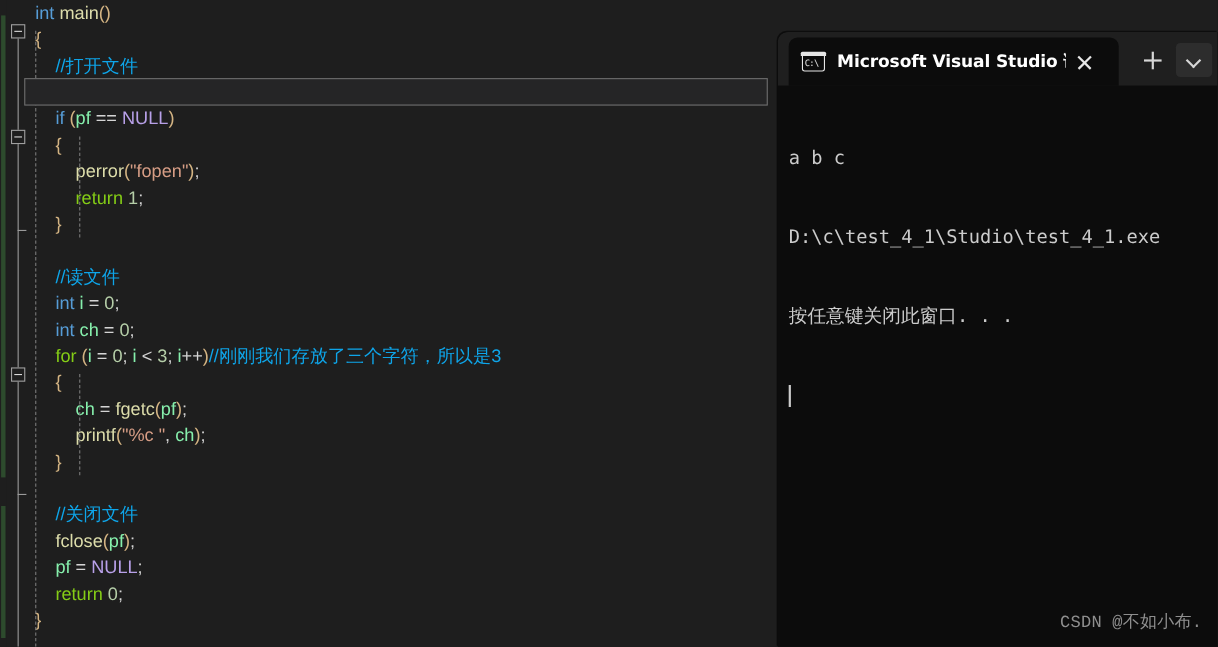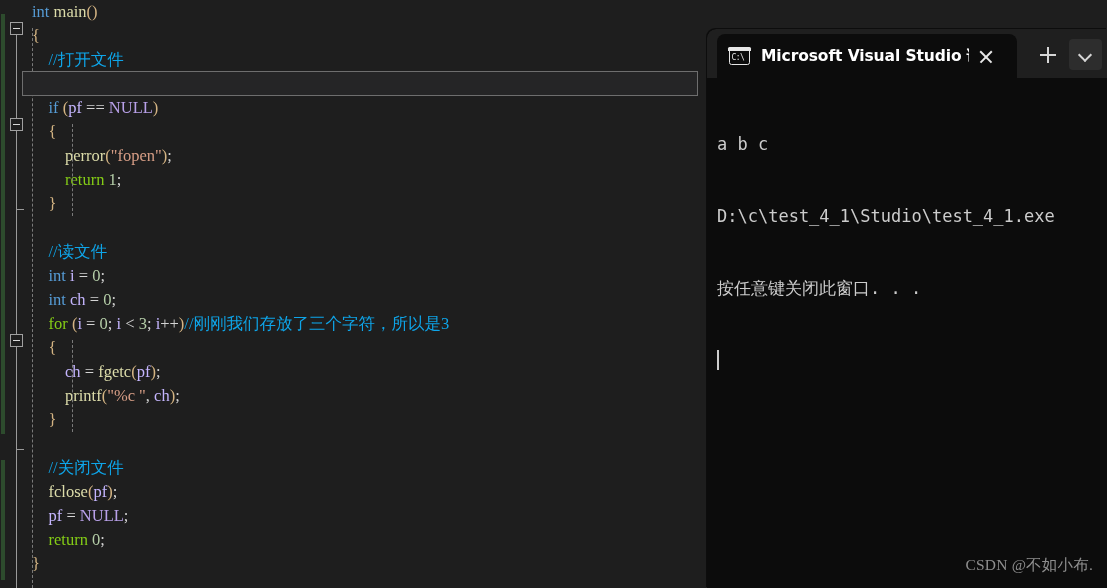--- a/index.html
+++ b/index.html
@@ -71,21 +71,21 @@
     left: 2px; top: 5px;
     width: 7px; height: 1px;
     background: #d8d8d8;
   }
 
   
   #code-surface {
     position: absolute;
     left: 28px; top: 0;
     right: 0; bottom: 0;
-    font-family: Liberation Serif, serif;
+    font-family: Liberation Sans, sans-serif;
     font-size: 16.5px;
     line-height: 24px;
     white-space: pre;
     letter-spacing: 0px;
   }
   .code-line {
     position: absolute;
     left: 0;
     height: 24px;
     line-height: 24px;
@@ -108,21 +108,21 @@
     border: 1px solid #6e6e6e;
     background: #252526;
     pointer-events: none;
   }
 
   
   .tok-kw       { color: #569cd6; }   
   .tok-ctl      { color: #84cc16; }   
   .tok-type     { color: #4ec9b0; }   
   .tok-fn       { color: #dcdcaa; }   
-  .tok-var      { color: #c4b5fd; }   
+  .tok-var      { color: #86efac; }   
   .tok-macro    { color: #b8a0e8; }   
   .tok-str      { color: #d69d85; }   
   .tok-num      { color: #b5cea8; }   
   .tok-cmt      { color: #0ea5e9; }   
   .tok-punct    { color: #d4d4d4; }
   .tok-brace    { color: #d4b483; }   
   .tok-op       { color: #d4d4d4; }
 
   
   #console-window {
@@ -264,21 +264,21 @@
     width: 2px; height: 20px;
     background: #cccccc;
     margin-top: 2px;
   }
 
   
   #watermark {
     position: absolute;
     right: 14px; bottom: 12px;
     color: #9a9a9a;
-    font-family: Liberation Serif, serif;
+    font-family: Liberation Mono, monospace;
     font-size: 15.5px;
     letter-spacing: 0.2px;
     opacity: 0.92;
     text-align: right;
   }
 </style>
 </head>
 <body>
 
 <div id="root">

